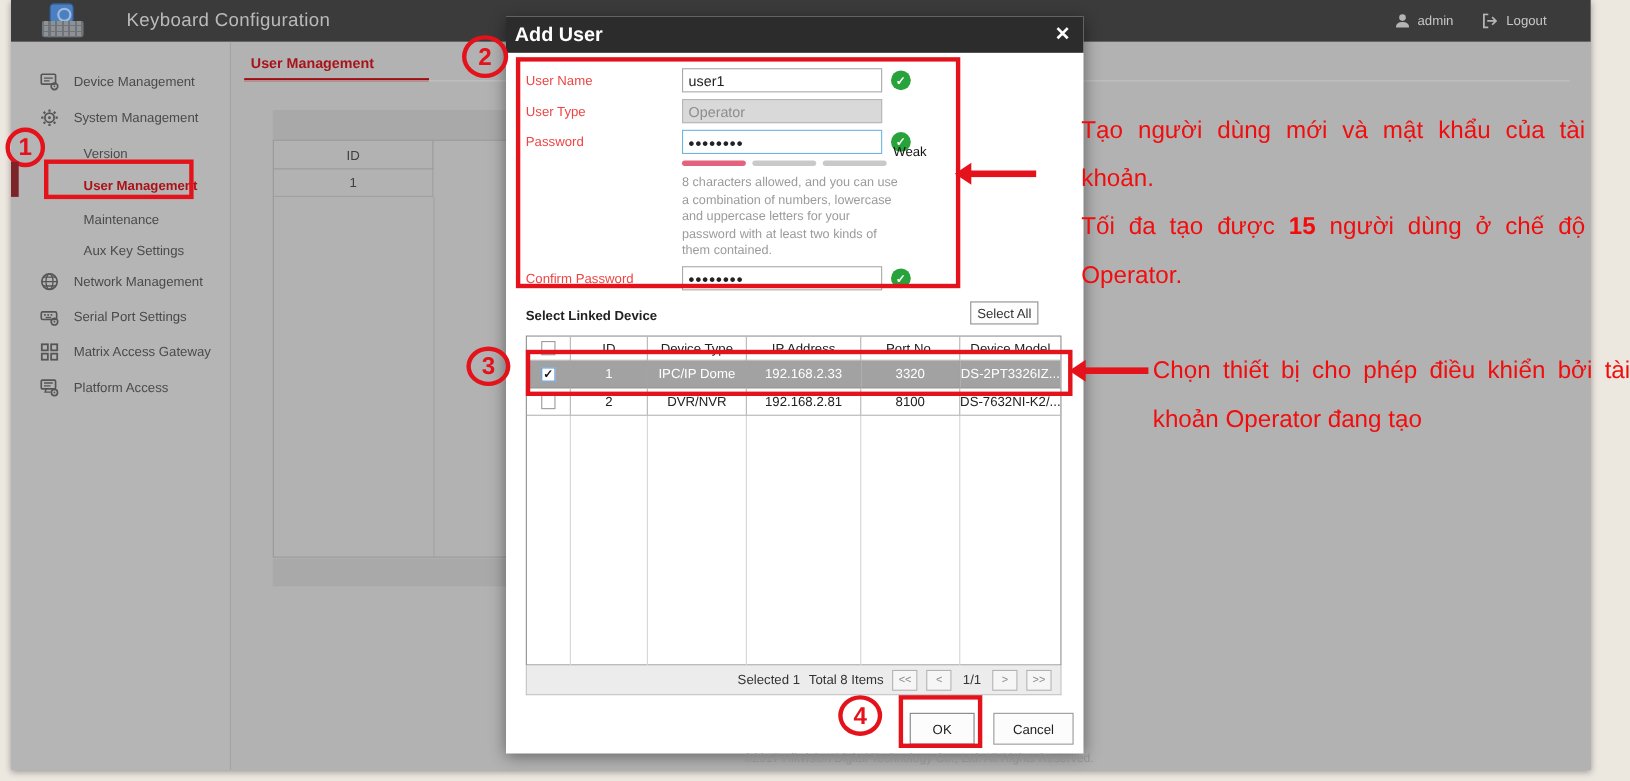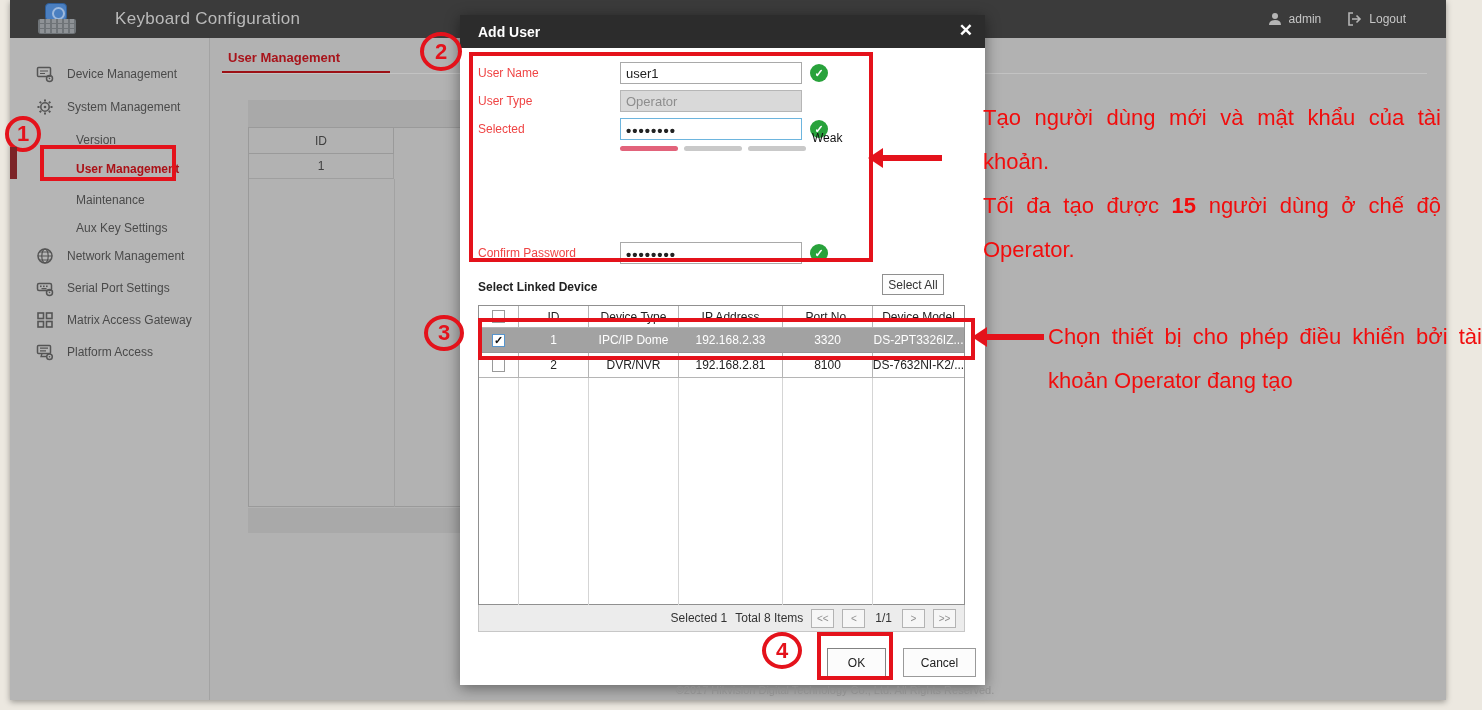--- a/index.html
+++ b/index.html
@@ -36,21 +36,21 @@
   .bg-panel { position:absolute; left:38px; top:62px; width:717px; height:443px; }
   .bg-toolbar { position:absolute; left:0; top:0; width:100%; height:27px; background:#a9a9a9; }
   .bg-table { position:absolute; left:0; top:27px; width:100%; height:380px; border:1px solid #9a9a9a; }
   .bg-th { position:absolute; left:0; top:0; width:145px; height:26px; border-right:1px solid #9a9a9a; border-bottom:1px solid #9a9a9a; display:flex; align-items:center; justify-content:center; font-size:12px; color:#3f3f3f; }
   .bg-td { position:absolute; left:0; top:26px; width:145px; height:25px; border-right:1px solid #9f9f9f; border-bottom:1px solid #9f9f9f; display:flex; align-items:center; justify-content:center; font-size:12px; color:#3f3f3f; }
   .bg-colline { position:absolute; left:145px; top:51px; width:1px; height:328px; background:#a2a2a2; }
   .bg-bottom { position:absolute; left:0; top:408px; width:100%; height:25px; background:#a9a9a9; }
   
   .modal { position:absolute; left:450px; top:15px; width:525px; height:670px; background:#fff; z-index:10; box-shadow:0 3px 14px rgba(0,0,0,.45); }
   .m-titlebar { position:absolute; left:0; top:0; width:100%; height:33px; background:#2c2c2c; display:flex; align-items:center; }
-  .m-title { margin-left:18px; color:#fff; font-size:14px; font-weight:bold; }
+  .m-title { margin-left:8px; color:#fff; font-size:18px; font-weight:bold; }
   .m-close { position:absolute; right:12px; top:6px; color:#fff; font-size:17px; font-weight:bold; cursor:pointer; line-height:20px; }
   .frow-label { position:absolute; left:18px; font-size:12px; color:#ef4444; }
   .finput { position:absolute; left:160px; width:182px; height:22px; border:1px solid #a9a9a9; font-size:13px; padding:0 5px; font-family:"Liberation Sans",sans-serif; color:#222; background:#fff; }
   .finput.disabled { background:#d9d9d9; color:#8d8d8d; border-color:#b6b6b6; }
   .finput.focusblue { border:1px solid #6db5de; }
   .finput.dots { font-size:15px; font-weight:bold; letter-spacing:1px; padding-top:2px; }
   .vcheck { position:absolute; left:350px; width:18px; height:18px; background:#28a23b; border-radius:50%; color:#fff; font-size:11px; font-weight:bold; display:flex; align-items:center; justify-content:center; }
   .strength { position:absolute; left:160px; top:129px; width:215px; height:8px; display:flex; gap:6px; align-items:center; }
   .seg { width:58px; height:5px; border-radius:3px; background:#c9c9c9; }
   .seg.weak { background:#e2637b; }
@@ -231,31 +231,32 @@
       <span class="m-close">✕</span>
     </div>
 
     <div class="frow-label" style="top:51px;">User Name</div>
     <input class="finput" style="top: 47px;" value="user1">
     <div class="vcheck" style="top:49px;">✓</div>
 
     <div class="frow-label" style="top:79px;">User Type</div>
     <input class="finput disabled" style="top: 75px;" disabled="" value="Operator">
 
-    <div class="frow-label" style="top:107px;">Selected</div>
+    <div class="frow-label" style="top:107px;">Password</div>
     <input class="finput focusblue dots" style="top: 103px;" value="••••••••">
     <div class="vcheck" style="top:105px;">✓</div>
 
     <div class="strength">
       <div class="seg weak"></div>
       <div class="seg"></div>
       <div class="seg"></div>
     </div>
     <div class="strength-label">Weak</div>
 
+    <div class="pw-hint">8 characters allowed, and you can use a combination of numbers, lowercase and uppercase letters for your password with at least two kinds of them contained.</div>
 
     <div class="frow-label" style="top:231px;">Confirm Password</div>
     <input class="finput dots" style="top: 227px;" value="••••••••">
     <div class="vcheck" style="top:229px;">✓</div>
 
     <div class="sld-title">Select Linked Device</div>
     <div class="selectall-btn">Select All</div>
 
     <div class="dtable">
       <div class="drow header">

